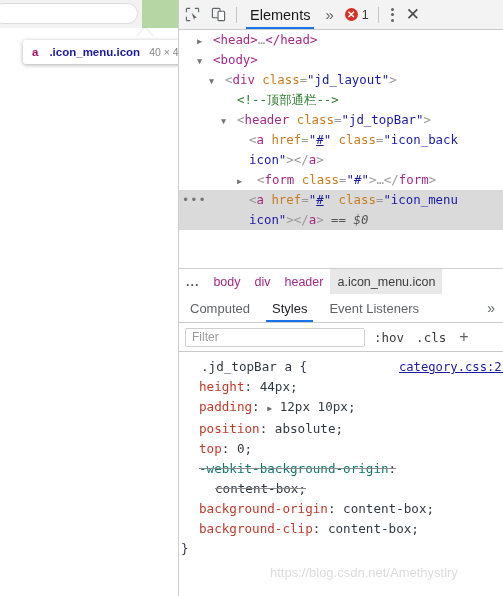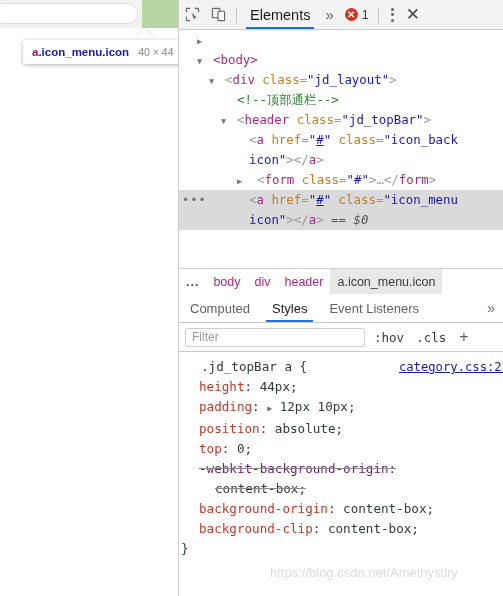--- a/index.html
+++ b/index.html
@@ -38,21 +38,21 @@
     position:absolute;left:23px;top:40px;
     background:#ffffff;
     border-radius:3px;
     box-shadow:0 1px 4px rgba(0,0,0,.32);
     padding:6px 9px 6px 9px;
     display:flex;align-items:baseline;gap:9px;
     white-space:nowrap;
   }
   .hl-tip .sel{font-size:11.5px;font-weight:bold;color:#333;}
   .hl-tip .sel .tag{color:#a80e5f;}
-  .hl-tip .sel .cls{color:#1a1aa6;}
+  .hl-tip .sel .cls{color:#1a1aa6;padding-left:11px;}
   .hl-tip .dim{font-size:10.5px;color:#888;}
   .hl-tip-arrow{
     position:absolute;left:136px;top:28px;width:0;height:0;
     border-left:9px solid transparent;border-right:9px solid transparent;
     border-bottom:10px solid #ffffff;
     filter:drop-shadow(0 -1px 1px rgba(0,0,0,.12));
   }
 
   
   .devtools{
@@ -157,21 +157,21 @@
     font-size:12.6px;line-height:20px;
     overflow:hidden;
     padding-top:4px;box-sizing:border-box;
   }
   .css-head{position:relative;height:20px;padding-left:6px;white-space:nowrap;color:#303942;margin-left:16px;}
   .css-src{position:absolute;right:-6px;top:0;color:#1a1aa6;text-decoration:underline;font-size:12.2px;}
   .decl{padding-left:20px;white-space:nowrap;}
   .decl .prop{color:#c0392b;}
   .decl .pv{color:#303942;}
   .decl.struck{text-decoration:line-through;color:#8a8a8a;}
-  .decl.struck .prop{color:#701a75;}
+  .decl.struck .prop{color:#0f766e;}
   .decl .arrow{color:#666;font-size:8px;}
   .decl.cont{padding-left:36px;}
   .css-close{padding-left:2px;color:#303942;}
 
   .watermark{
     position:absolute;left:270px;top:565px;
     font-size:13px;color:#dcdcdc;white-space:nowrap;
     font-family:"Liberation Sans", sans-serif;
     text-align:center;
   }
@@ -223,20 +223,21 @@
           <span></span>
           <span></span>
         </div>
       <div class="close-x">✕</div>
     </div>
 
     <div class="dom-tree">
 
       <div class="dom-row ind1">
         <span class="tw closed" style="left:18px;"></span>
+        <span class="tag">&lt;head&gt;<span class="punct">…</span>&lt;/head&gt;</span>
       </div>
 
       <div class="dom-row ind1">
         <span class="tw open" style="left:18px;"></span>
         <span class="tag">&lt;body&gt;</span>
       </div>
 
 
       <div class="dom-row ind2">
         <span class="tw open" style="left:30px;"></span>

